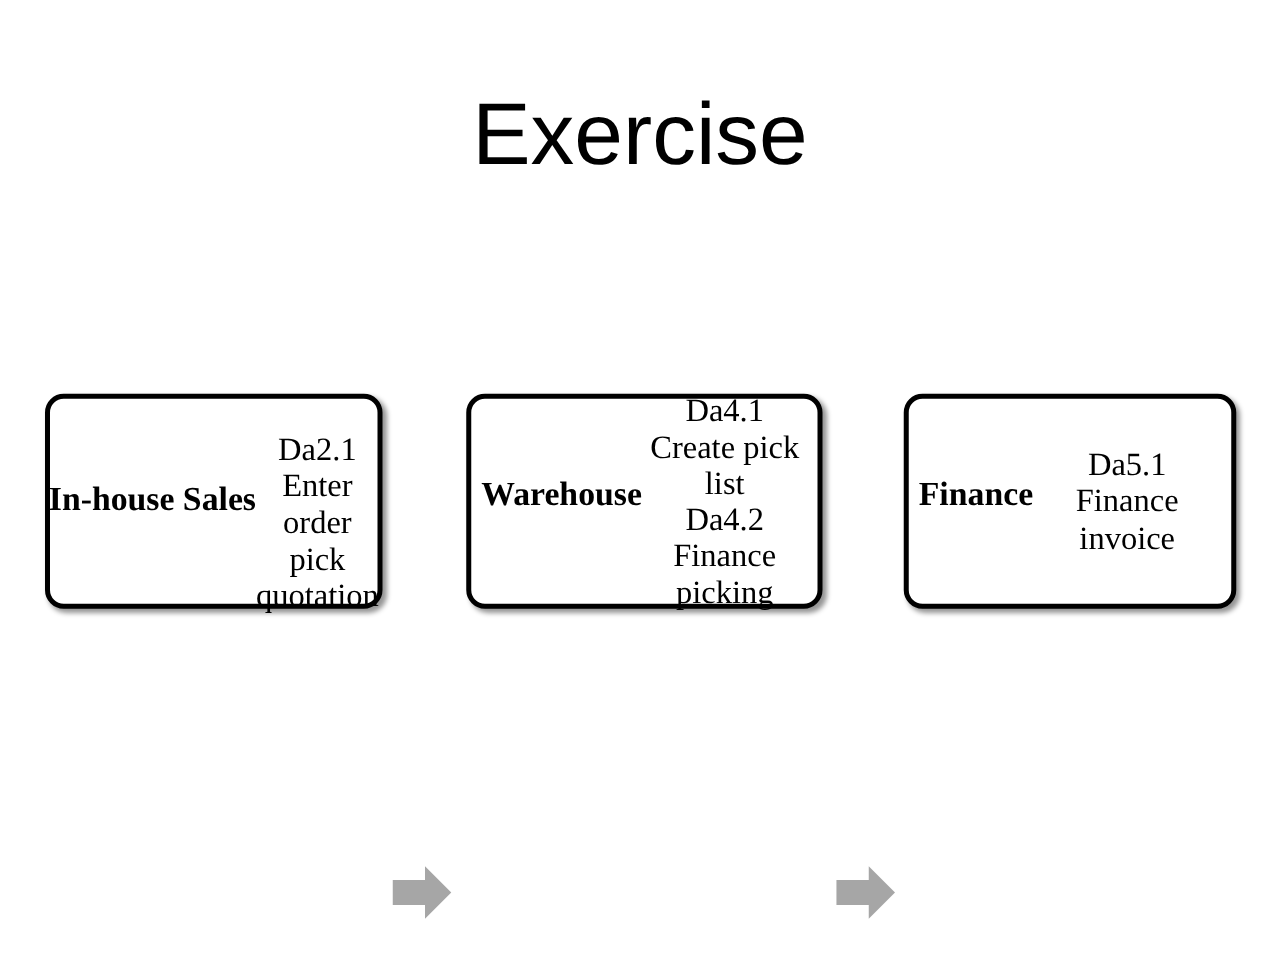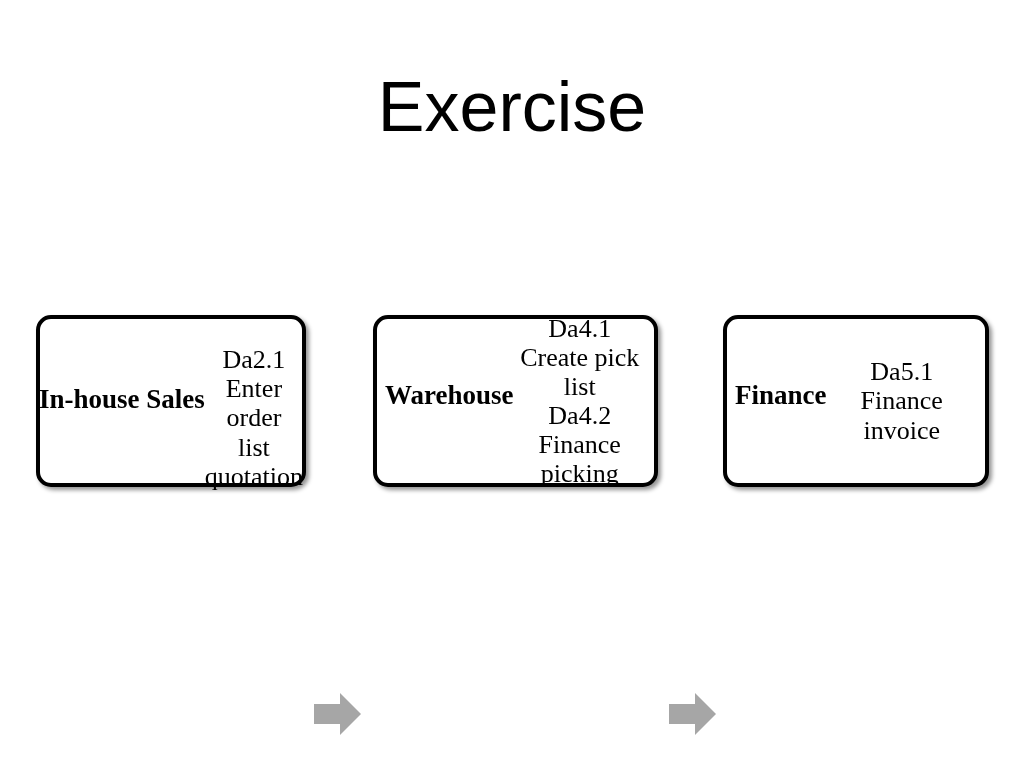--- a/index.html
+++ b/index.html
@@ -122,21 +122,21 @@
 <div class="slide">
 
   <div class="slide-title">Exercise</div>
 
   <div class="process-row">
 
     <div class="process-box box-1">
       <div class="box-heading">In-house Sales</div>
       <ul class="box-lines">
         <li>Da2.1 Enter order</li>
-        <li>list quotation</li>
+        <li>pick quotation</li>
       </ul>
     </div>
 
     <div class="arrow arrow-1">
       <svg viewBox="0 0 48 44" xmlns="http://www.w3.org/2000/svg" aria-hidden="true">
         <polygon points="0,12 26,12 26,1 47,22 26,43 26,32 0,32" fill="#A6A6A6"></polygon>
       </svg>
     </div>
 
     <div class="process-box box-2">

